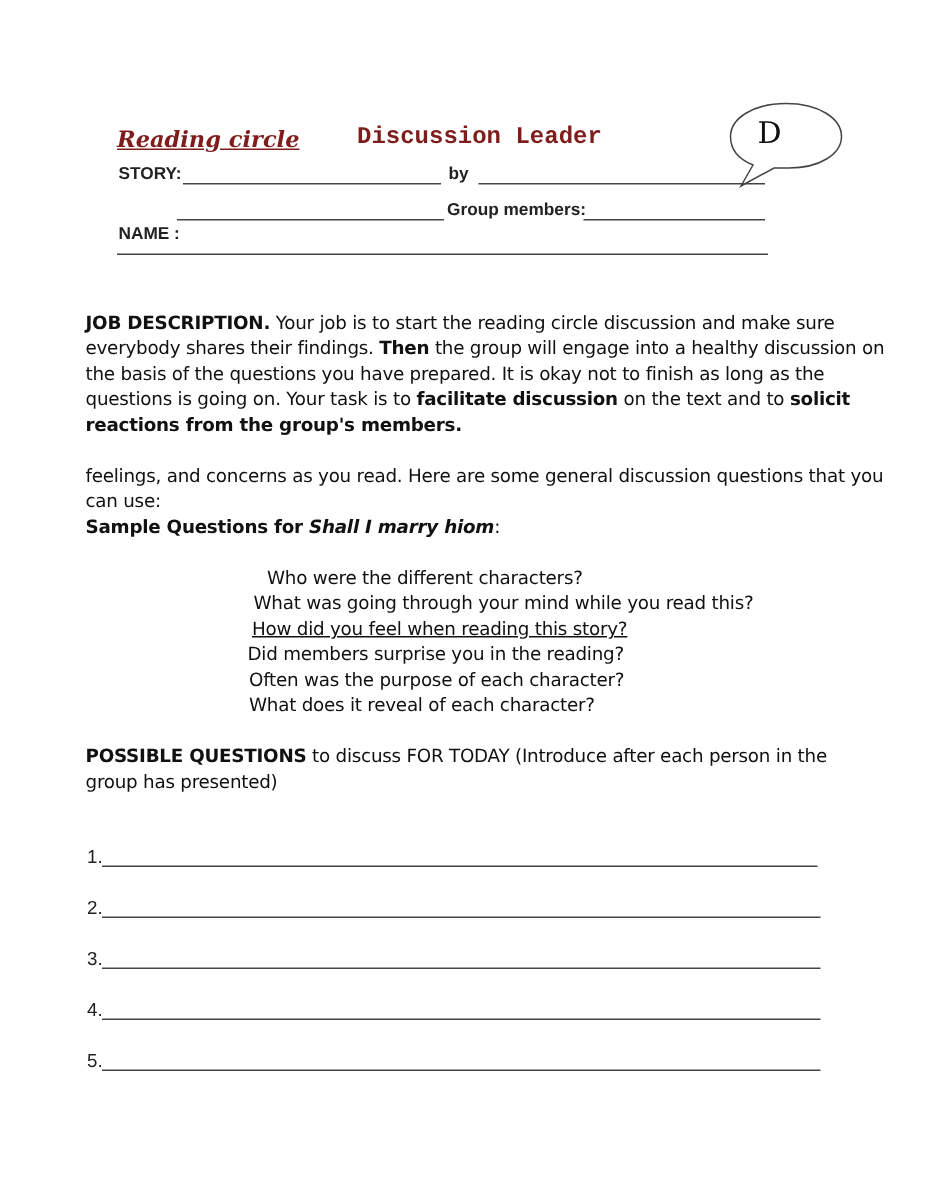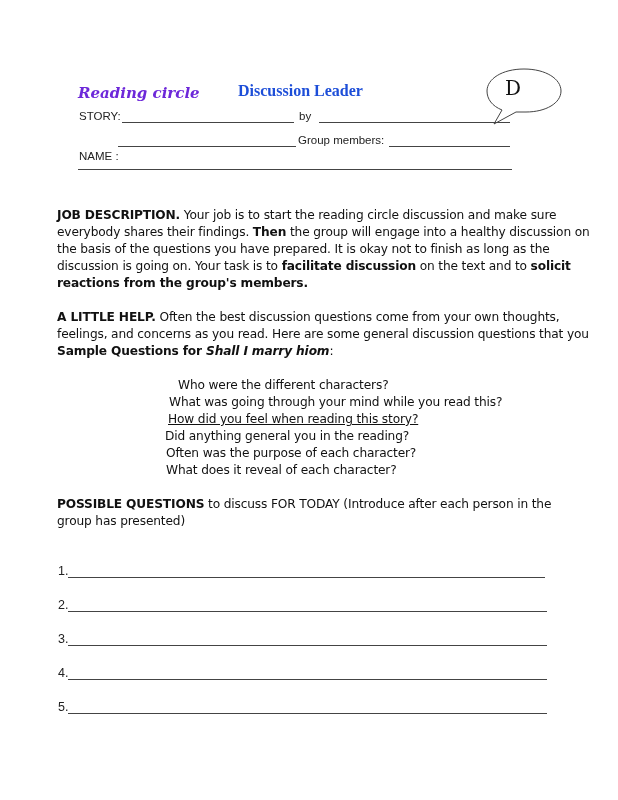--- a/index.html
+++ b/index.html
@@ -1,21 +1,21 @@
 <!DOCTYPE html>
 <html><head>
 <meta charset="utf-8">
 <style>
   html, body { margin:0; padding:0; background:#ffffff; }
   body { width:618px; height:800px; position:relative; overflow:hidden; color:#111; }
   .abs { position:absolute; }
   .body-text { font-family:"DejaVu Sans", sans-serif; font-size:12.2px; letter-spacing:-0.15px; line-height:17px; }
-  .brand { left:78px; top:84px; font-family:"DejaVu Serif", serif; font-style:italic; font-weight:bold; font-size:15px; color:#6d28d9; }
-  .title { left:238px; top:82px; font-family:Liberation Serif, serif; font-weight:bold; font-size:16px; color:#1d4ed8; }
-  .lbl { font-family:"Liberation Sans", sans-serif; font-size:11.5px; color:#222; }
+  .brand { left:78px; top:84px; font-family:"DejaVu Serif", serif; font-style:italic; font-weight:bold; font-size:15px; color:#7f1d1d;text-decoration:underline; }
+  .title { left:238px; top:82px; font-family:Liberation Mono, monospace; font-weight:bold; font-size:16px; color:#7f1d1d; }
+  .lbl { font-family:"Liberation Sans", sans-serif; font-size:11.5px; color:#222;font-weight:bold; }
   .uline { border-bottom:1px solid #444; height:0; }
   .bubble { left:484px; top:66px; width:80px; height:60px; }
   .bubble-letter { left:505px; top:76px; font-family:"DejaVu Serif", serif; font-size:20px; color:#111; }
   b { font-weight:bold; }
   .ansnum { font-family:"Liberation Sans", sans-serif; font-size:12.5px; color:#222; }
 </style>
 </head>
 <body>
 
 <div class="abs brand">Reading circle</div>
@@ -35,34 +35,34 @@
 <div class="abs uline" style="left:118px; top:146px; width:178px;"></div>
 <div class="abs lbl" style="left:298px; top:134px;text-align:right;">Group members:</div>
 <div class="abs uline" style="left:389px; top:146px; width:121px;"></div>
 
 <div class="abs uline" style="left:78px; top:169px; width:434px;"></div>
 
 <div class="abs body-text" style="left:57px; top:207px; width:540px;">
   <div><b>JOB DESCRIPTION.</b><span> Your job is to start the reading circle discussion and make sure</span></div>
   <div><span>everybody shares their findings. </span><b>Then</b><span> the group will engage into a healthy discussion on</span></div>
   <div>the basis of the questions you have prepared. It is okay not to finish as long as the</div>
-  <div><span>discussion is going on. Your task is to </span><b>facilitate discussion</b><span> on the text and to </span><b>solicit</b></div>
+  <div><span>questions is going on. Your task is to </span><b>facilitate discussion</b><span> on the text and to </span><b>solicit</b></div>
   <div><b>reactions from the group's members.</b></div>
 </div>
 
 <div class="abs body-text" style="left:57px; top:309px; width:540px;">
-  <div><b>A LITTLE HELP.</b><span> Often the best discussion questions come from your own thoughts,</span></div>
   <div>feelings, and concerns as you read. Here are some general discussion questions that you</div>
+  <div>can use:</div>
   <div><b>Sample Questions for </b><b><i>Shall I marry hiom</i></b><span>:</span></div>
 </div>
 
 <div class="abs body-text" style="left:165px; top:377px;margin-left:13px;">Who were the different characters?</div>
 <div class="abs body-text" style="left:169px; top:394px;">What was going through your mind while you read this?</div>
 <div class="abs body-text" style="left:168px; top:411px;text-decoration:underline;">How did you feel when reading this story?</div>
-<div class="abs body-text" style="left:165px; top:428px;">Did anything general you in the reading?</div>
+<div class="abs body-text" style="left:165px; top:428px;">Did members surprise you in the reading?</div>
 <div class="abs body-text" style="left:166px; top:445px;">Often was the purpose of each character?</div>
 <div class="abs body-text" style="left:166px; top:462px;">What does it reveal of each character?</div>
 
 <div class="abs body-text" style="left:57px; top:496px; width:540px;">
   <div><b>POSSIBLE QUESTIONS</b><span> to discuss FOR TODAY (Introduce after each person in the</span></div>
   <div>group has presented)</div>
 </div>
 
 <div class="abs ansnum" style="left:58px; top:564px;">1.</div>
 <div class="abs uline" style="left:68px; top:577px; width:477px;"></div>

